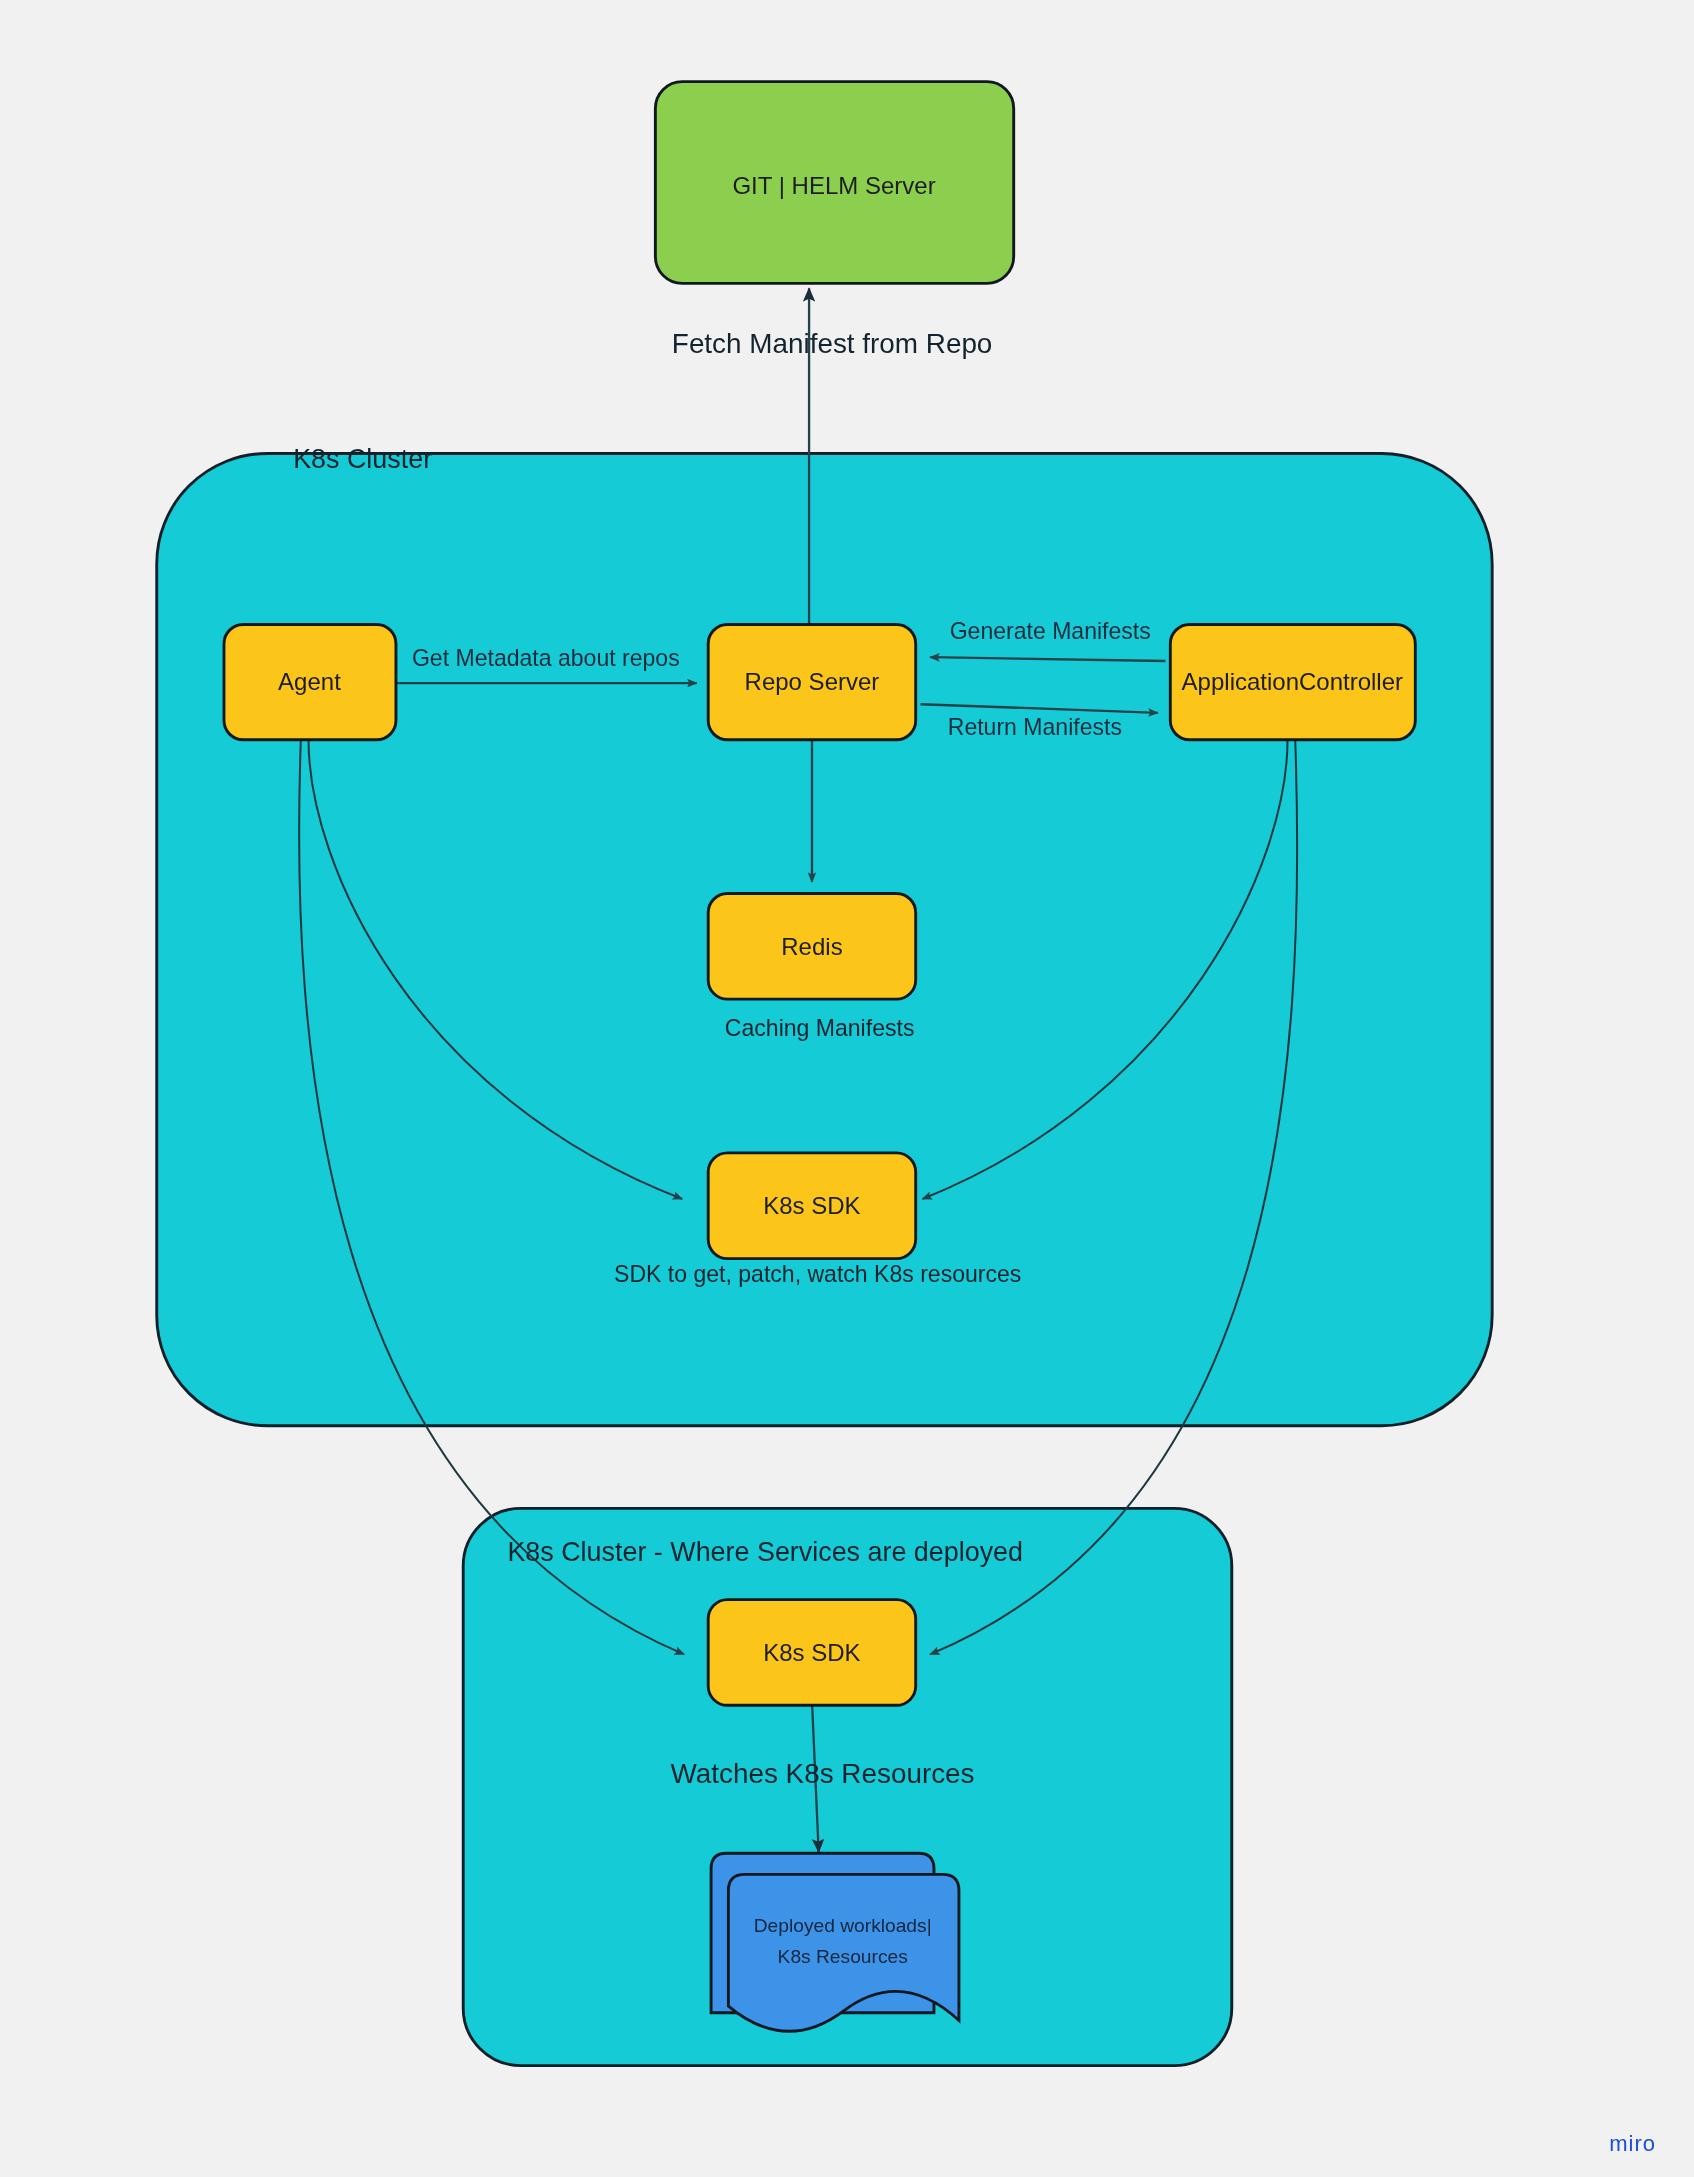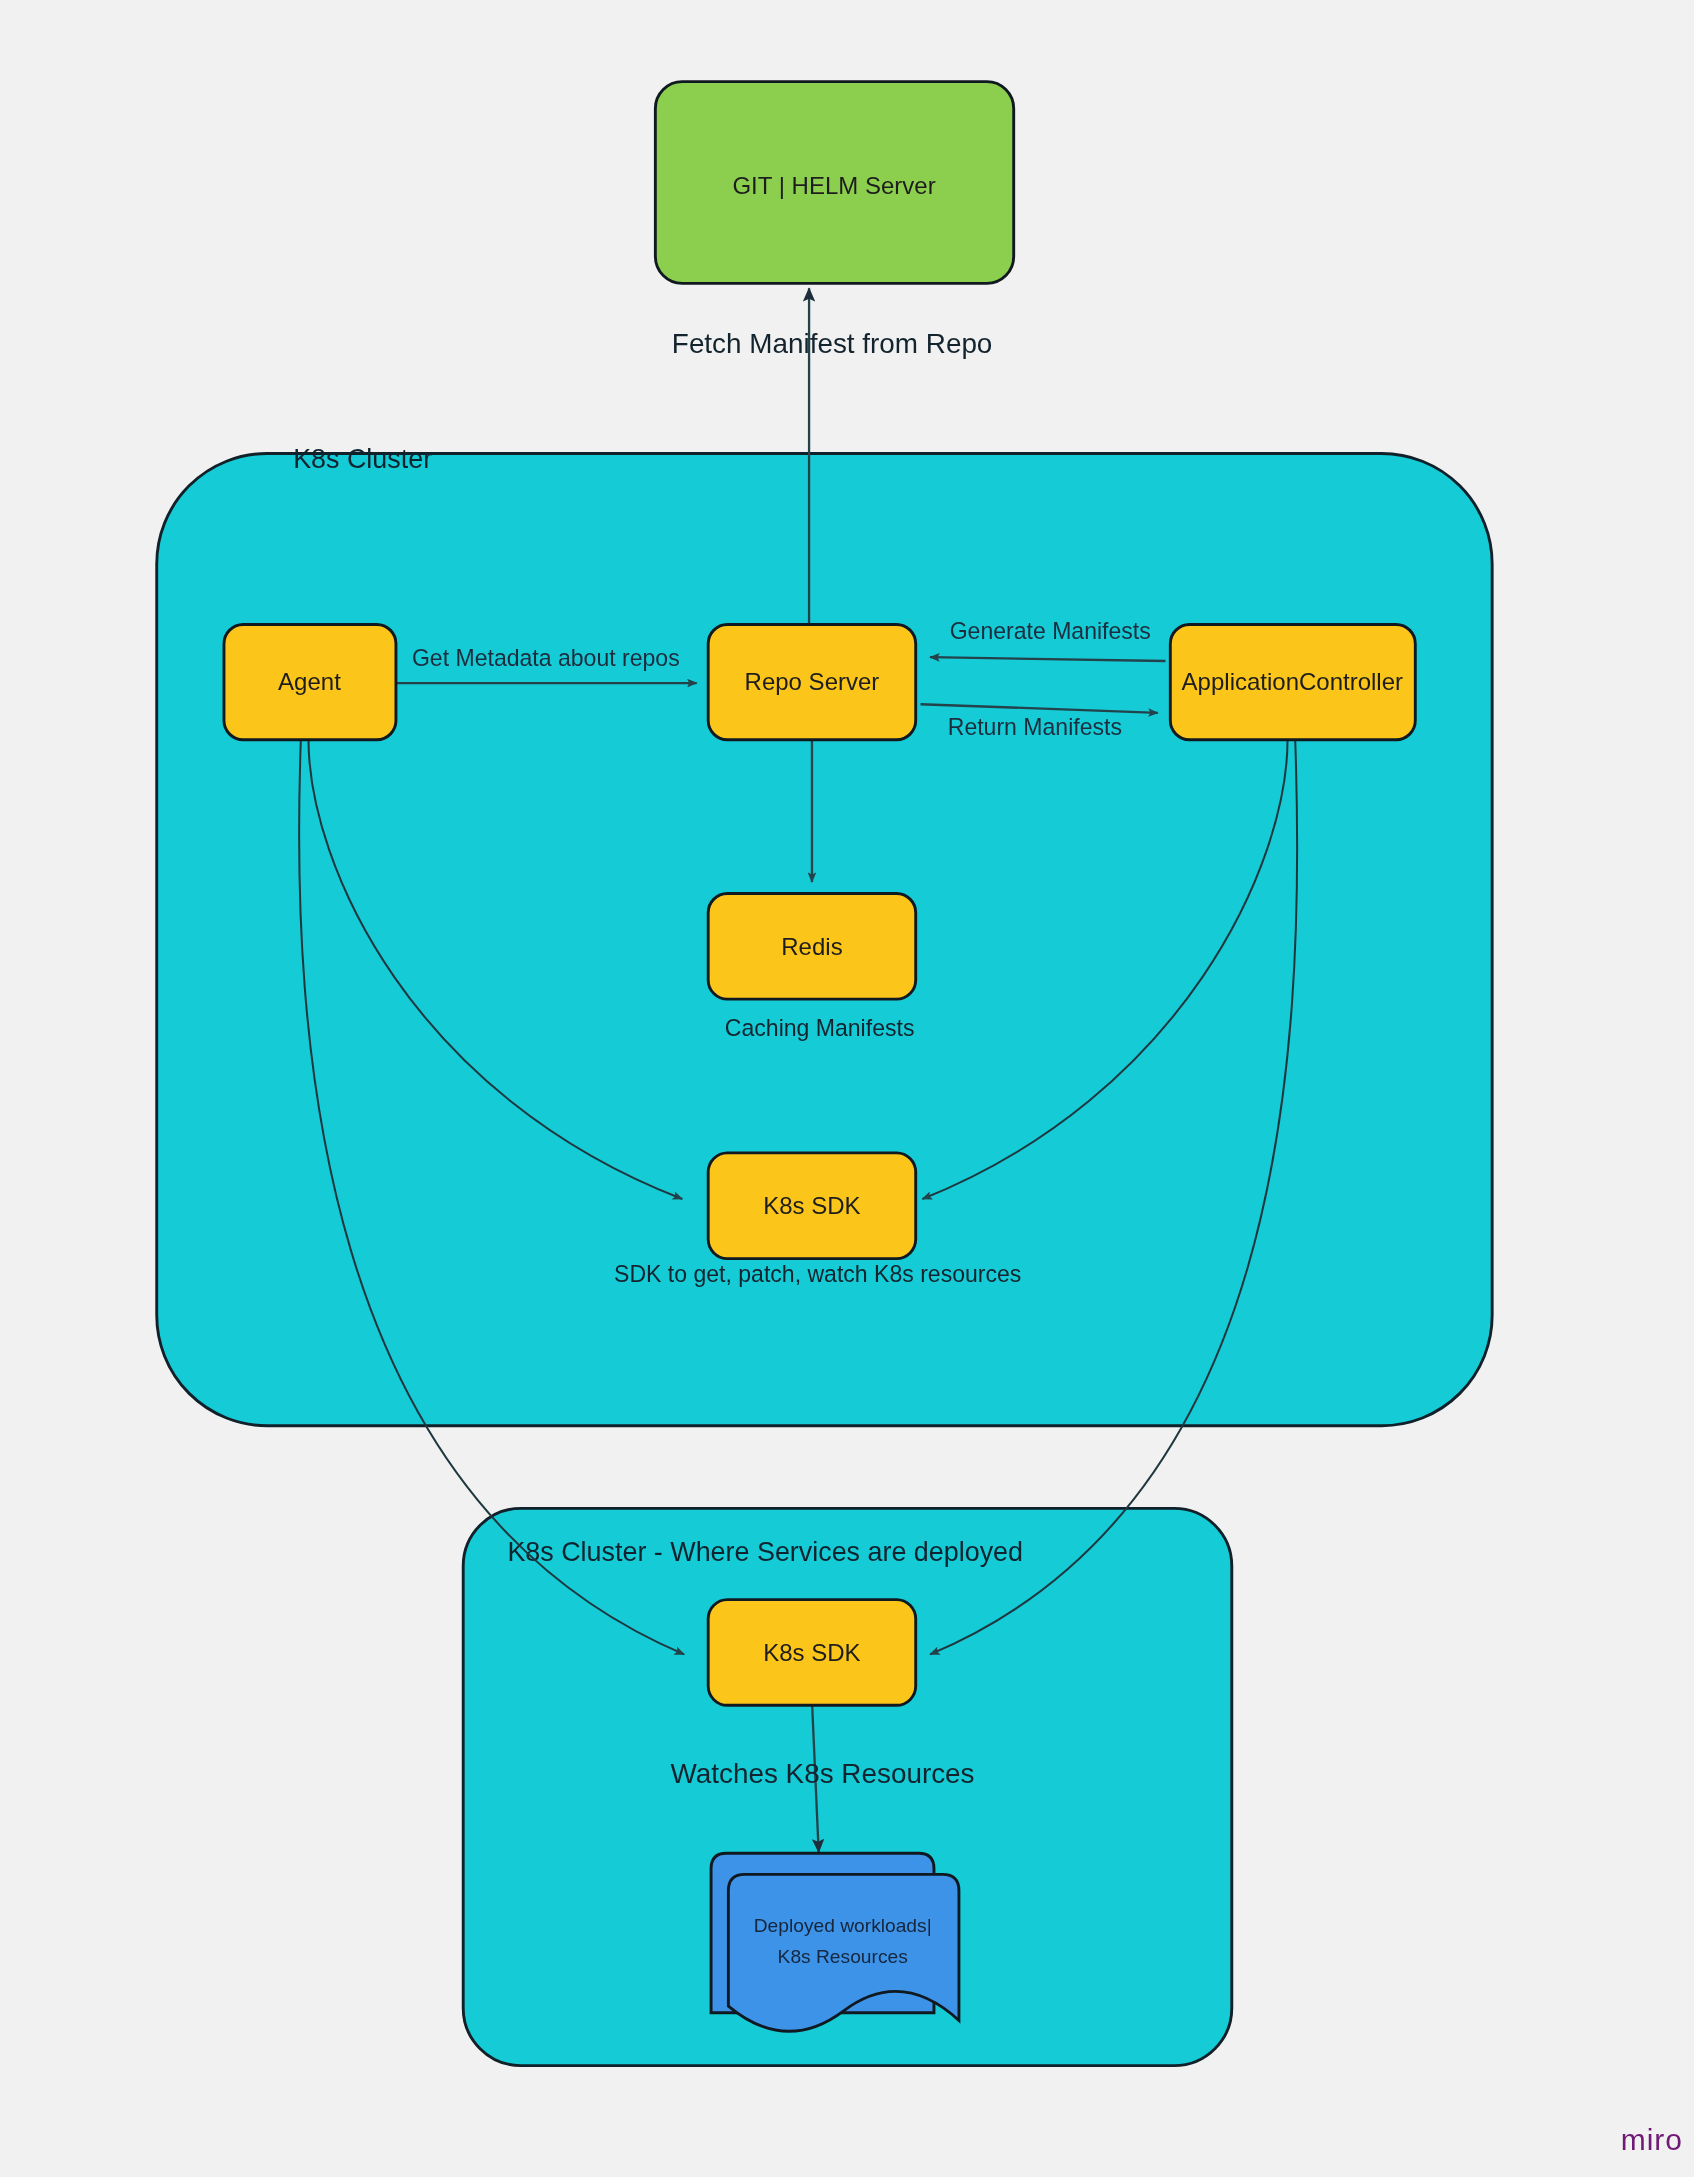--- a/index.html
+++ b/index.html
@@ -79,26 +79,26 @@
   .shape-stroke {
     stroke: #101820;
     stroke-width: 3;
   }
   .group-stroke {
     stroke: #12202a;
     stroke-width: 3;
   }
   .watermark {
     position: absolute;
-    right: 12px;
+    right: 39px;
     bottom: 21px;
     font-family: "Liberation Sans", sans-serif;
-    font-size: 30px;
+    font-size: 22px;
     letter-spacing: 1px;
-    color: #701a75;
+    color: #1d4ed8;
     user-select: none;
   }
 </style>
 </head>
 <body>
 
 <div id="diagram-root">
 
   <svg class="canvas" viewBox="0 0 1764 2267">
     <defs>

